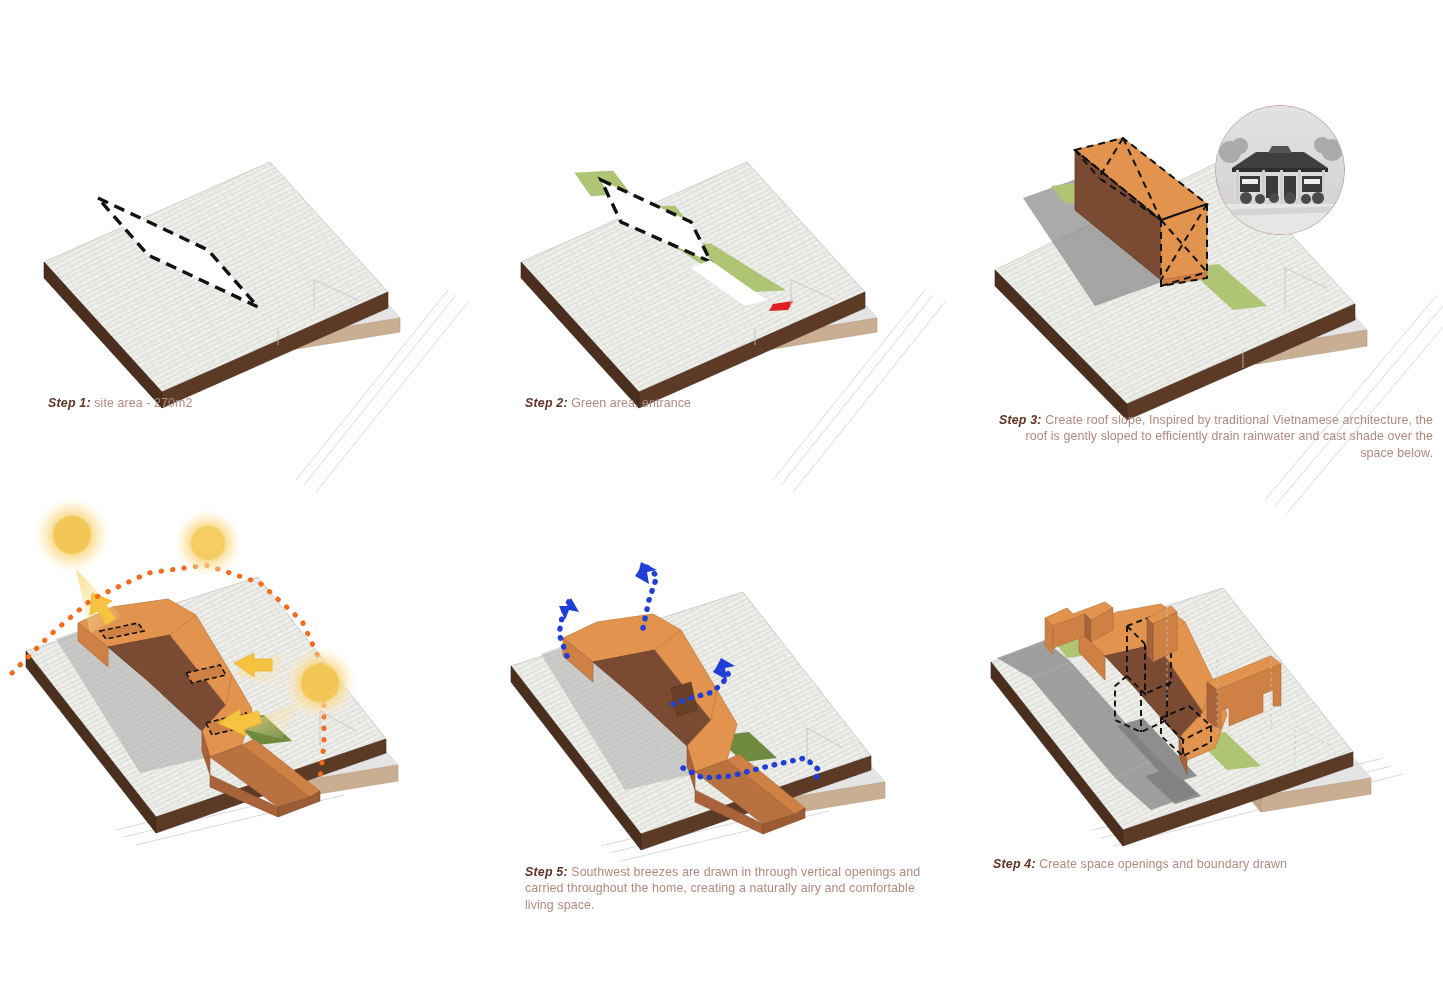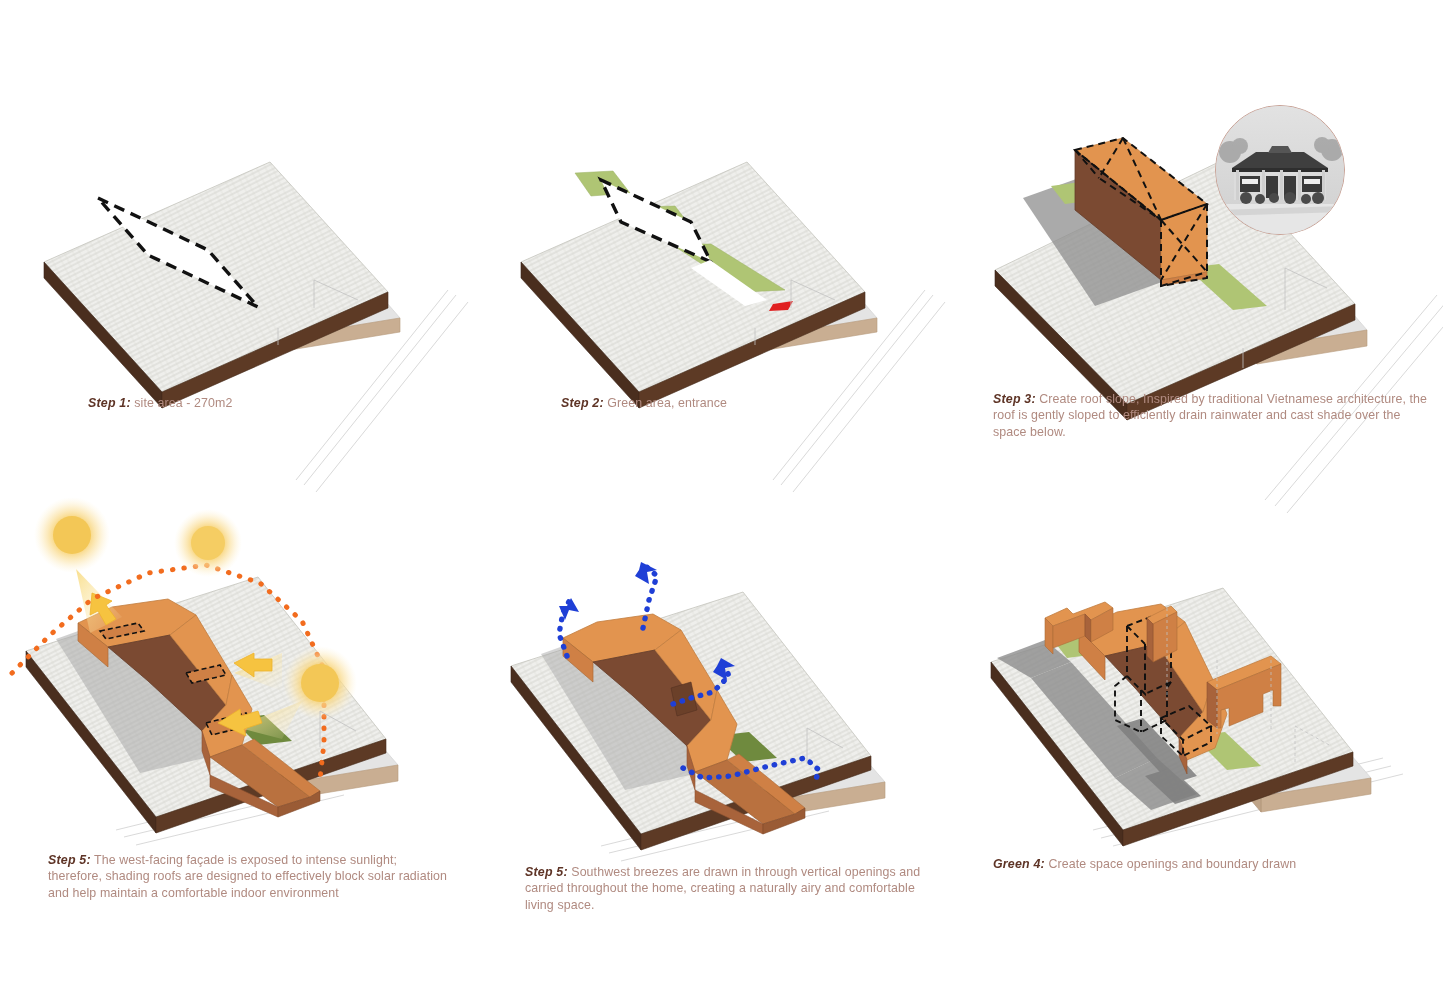--- a/index.html
+++ b/index.html
@@ -57,21 +57,21 @@
         <g fill="#ffffff" stroke="#111111" stroke-width="3.4" stroke-dasharray="11 7" stroke-linecap="butt">
           <path d="M76 63 L186 115 L236 172 L126 120 Z" transform="translate(-6,-5)"></path>
         </g>
 
         <g stroke="#c2c2c2" stroke-width="0.8" fill="none">
           <path d="M286 168 L286 140 M286 140 L330 160"></path>
           <path d="M250 188 L250 205"></path>
         </g>
       </svg>
     </div>
-    <div class="caption" style="left:20px;top:255px;width:400px;margin-left:40px;">
+    <div class="caption" style="left:20px;top:255px;width:400px;">
       <b>Step 1:</b><span> site area - 270m2</span>
     </div>
   </div>
 
   <div class="panel" style="left:505px;top:140px;width:420px;height:240px;">
     <div class="stage">
       <svg viewBox="0 0 420 240">
         <defs>
           <pattern id="hatch2" width="14" height="9" patternUnits="userSpaceOnUse" patternTransform="rotate(-27)">
             <rect width="14" height="9" fill="#efefec"></rect>
@@ -110,21 +110,21 @@
         <path d="M205 120 L262 160 L240 166 L186 128 Z" fill="#ffffff" stroke="none"></path>
 
         <path d="M268 164 L288 161 L283 170 L264 171 Z" fill="#e02020" stroke="none"></path>
 
         <g stroke="#c2c2c2" stroke-width="0.8" fill="none">
           <path d="M286 168 L286 140 M286 140 L330 160"></path>
           <path d="M250 188 L250 205"></path>
         </g>
       </svg>
     </div>
-    <div class="caption" style="left:20px;top:255px;width:400px;margin-left:36px;">
+    <div class="caption" style="left:20px;top:255px;width:400px;">
       <b>Step 2:</b><span> Green area, entrance</span>
     </div>
   </div>
 
   <div class="panel" style="left:975px;top:100px;width:460px;height:290px;">
     <div class="stage">
       <svg viewBox="0 0 460 290">
         <defs>
           <pattern id="hatch3" width="14" height="9" patternUnits="userSpaceOnUse" patternTransform="rotate(-27)">
             <rect width="14" height="9" fill="#efefec"></rect>
@@ -233,21 +233,21 @@
             <circle cx="74" cy="92" r="6"></circle>
           <circle cx="90" cy="93" r="5"></circle>
             <circle cx="102" cy="92" r="6"></circle>
         </g>
 
         <rect x="0" y="98" width="128" height="30" fill="#e6e6e6"></rect>
         <path d="M0 104 L128 100 L128 106 L0 110 Z" fill="#d4d4d4"></path>
       </svg>
     </div>
 
-    <div class="caption" style="left:18px;top:291px;width:440px;">
+    <div class="caption" style="left:18px;top:312px;width:440px;text-align:right;">
       <b>Step 3:</b><span> Create roof slope, Inspired by traditional Vietnamese architecture, the roof is gently sloped to efficiently drain rainwater and cast shade over the space below.</span>
     </div>
   </div>
 
   <div class="panel" style="left:20px;top:495px;width:440px;height:340px;">
     <div class="stage">
       <svg viewBox="0 0 440 340">
         <defs>
           <pattern id="hatch4" width="14" height="9" patternUnits="userSpaceOnUse" patternTransform="rotate(-27)">
             <rect width="14" height="9" fill="#efefec"></rect>
@@ -334,23 +334,20 @@
         <g>
           <circle cx="300" cy="188" r="37" fill="url(#sung)"></circle>
           <circle cx="300" cy="188" r="19" fill="#f3c756"></circle>
         </g>
 
         <g stroke="#c2c2c2" stroke-width="0.8" fill="none">
           <path d="M300 252 L300 216 M300 216 L336 236"></path>
         </g>
       </svg>
     </div>
-    <div class="caption" style="left:28px;top:357px;width:400px;">
-      <b>Step 5:</b><span> The west-facing façade is exposed to intense sunlight; therefore, shading roofs are designed to effectively block solar radiation and help maintain a comfortable indoor environment</span>
-    </div>
   </div>
 
   <div class="panel" style="left:505px;top:528px;width:430px;height:320px;">
     <div class="stage">
       <svg viewBox="0 0 430 320">
         <defs>
           <pattern id="hatch5" width="14" height="9" patternUnits="userSpaceOnUse" patternTransform="rotate(-27)">
             <rect width="14" height="9" fill="#efefec"></rect>
             <path d="M0 2 H14 M0 6 H14" stroke="#c9c9c3" stroke-width="0.7" fill="none"></path>
             <path d="M3 0 V9 M9 0 V9" stroke="#dadad4" stroke-width="0.5"></path>
@@ -500,17 +497,17 @@
         <g stroke="#c2c2c2" stroke-width="0.8" fill="none" stroke-dasharray="3 3">
           <path d="M192 78 L192 170"></path>
             <path d="M242 130 L242 204"></path>
           <path d="M296 130 L296 200"></path>
             <path d="M320 232 L320 196"></path>
           <path d="M320 196 L356 216"></path>
         </g>
       </svg>
     </div>
     <div class="caption" style="left:18px;top:326px;width:420px;">
-      <b>Green 4:</b><span> Create space openings and boundary drawn</span>
+      <b>Step 4:</b><span> Create space openings and boundary drawn</span>
     </div>
   </div>
 
 </div>
 
 </body></html>

